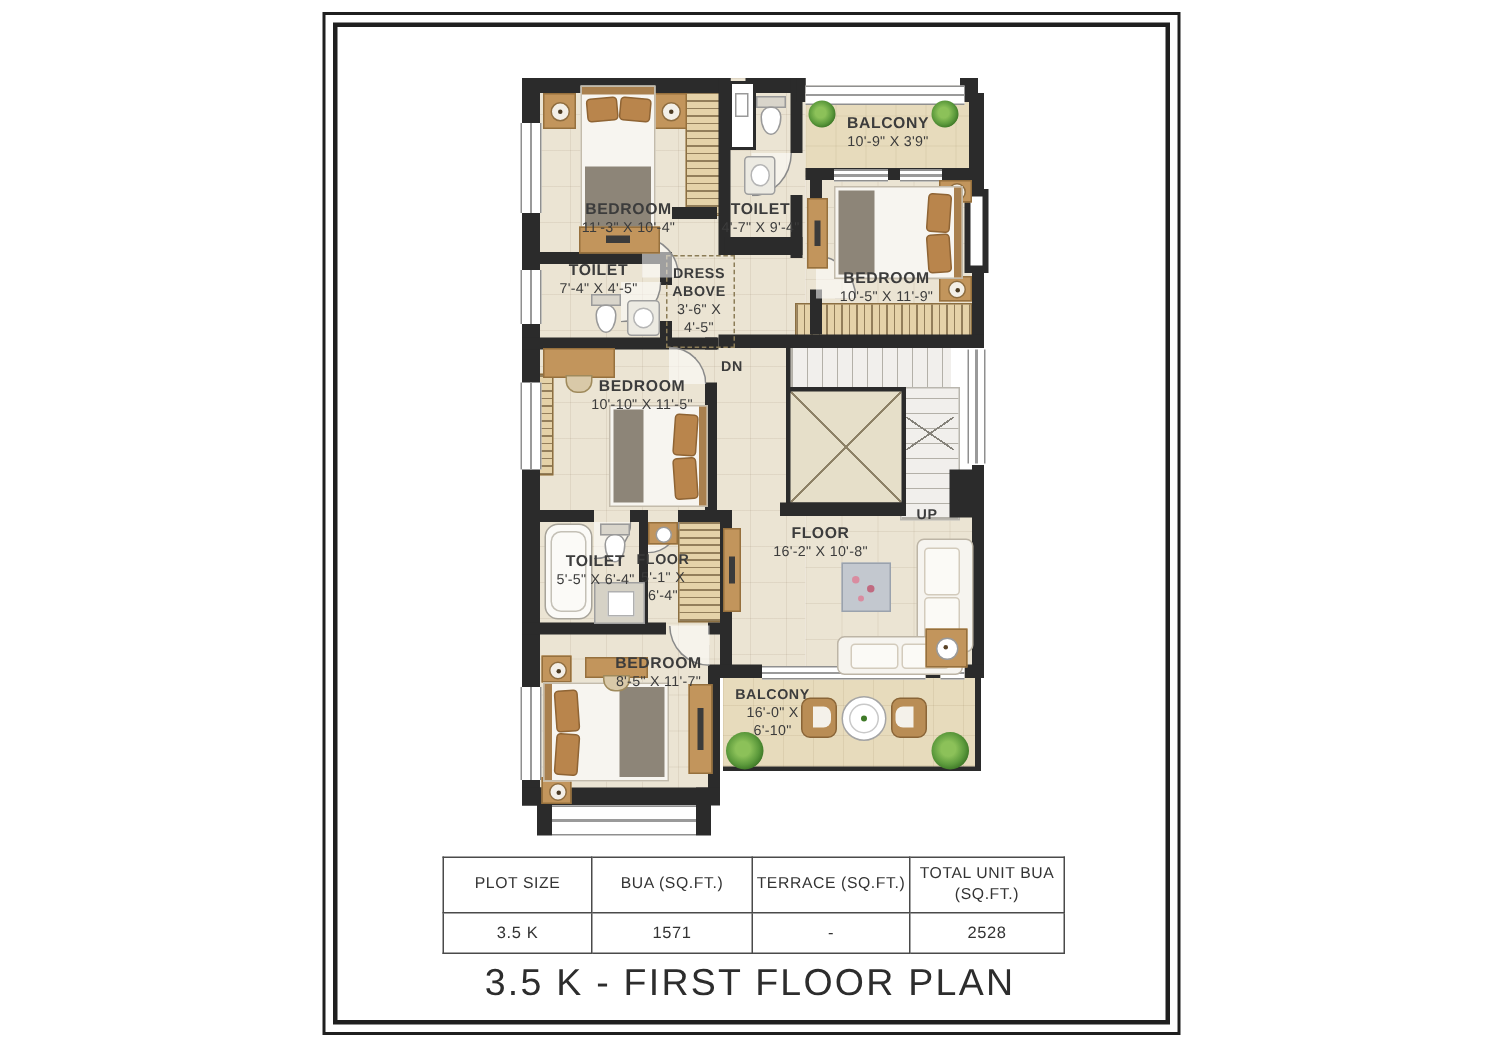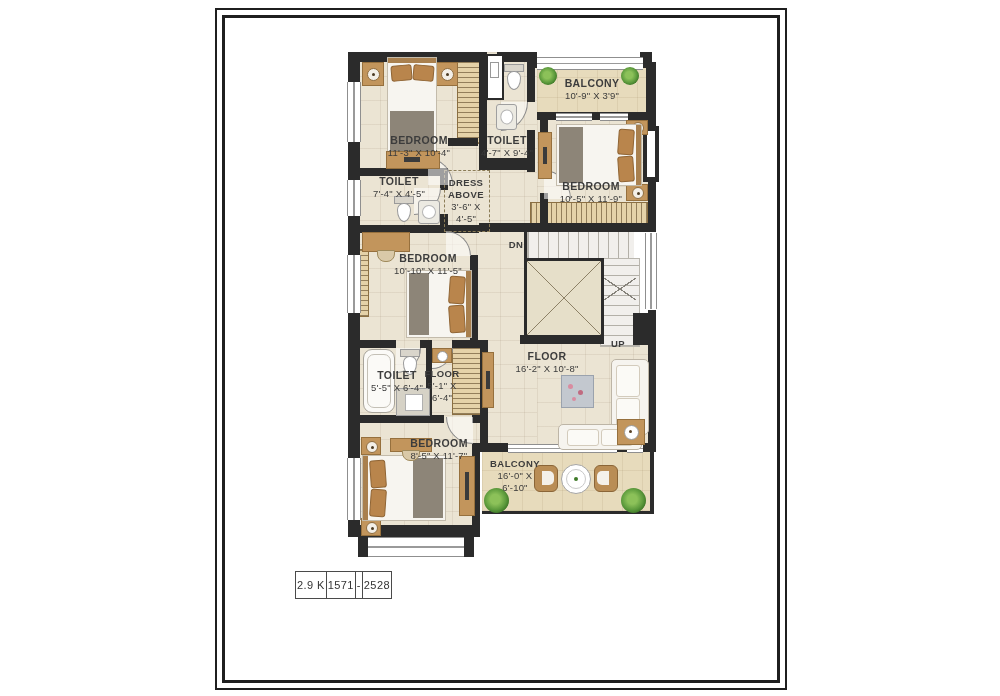--- a/index.html
+++ b/index.html
@@ -333,32 +333,39 @@
     <div class="dm">5'-1" X 6'-4"</div>
   </div>
   <div class="abs lbl" style="left:439px;top:449px;">
     <div class="nm">BEDROOM</div>
     <div class="dm">8'-5" X 11'-7"</div>
   </div>
   <div class="abs lbl" style="left:515px;top:476px;width:54px;">
     <div class="nm" style="font-size:9.5px;">BALCONY</div>
     <div class="dm">16'-0" X 6'-10"</div>
   </div>
-  <div class="abs lbl" style="left:516px;top:245px;">
+  <div class="abs lbl" style="left:488px;top:245px;">
     <div class="nm" style="font-size:9.5px;">DN</div>
   </div>
   <div class="abs lbl" style="left:618px;top:344px;">
     <div class="nm" style="font-size:9.5px;">UP</div>
   </div>
 
   <table class="spec-table">
     <tbody>
+        <tr class="hrow">
+      <td style="width:96px;">PLOT SIZE</td>
+      <td style="width:104px;">BUA (SQ.FT.)</td>
+      <td style="width:102px;">TERRACE (SQ.FT.)</td>
+      <td style="width:100px;">TOTAL UNIT BUA (SQ.FT.)</td>
+    </tr>
     <tr class="vrow">
-      <td>2.9 K</td>
+      <td>3.5 K</td>
       <td>1571</td>
       <td>-</td>
       <td>2528</td>
     </tr>
   </tbody>
     </table>
 
+  <div class="plan-title">3.5 K - FIRST FLOOR PLAN</div>
 
 </div>
 
 </body></html>

